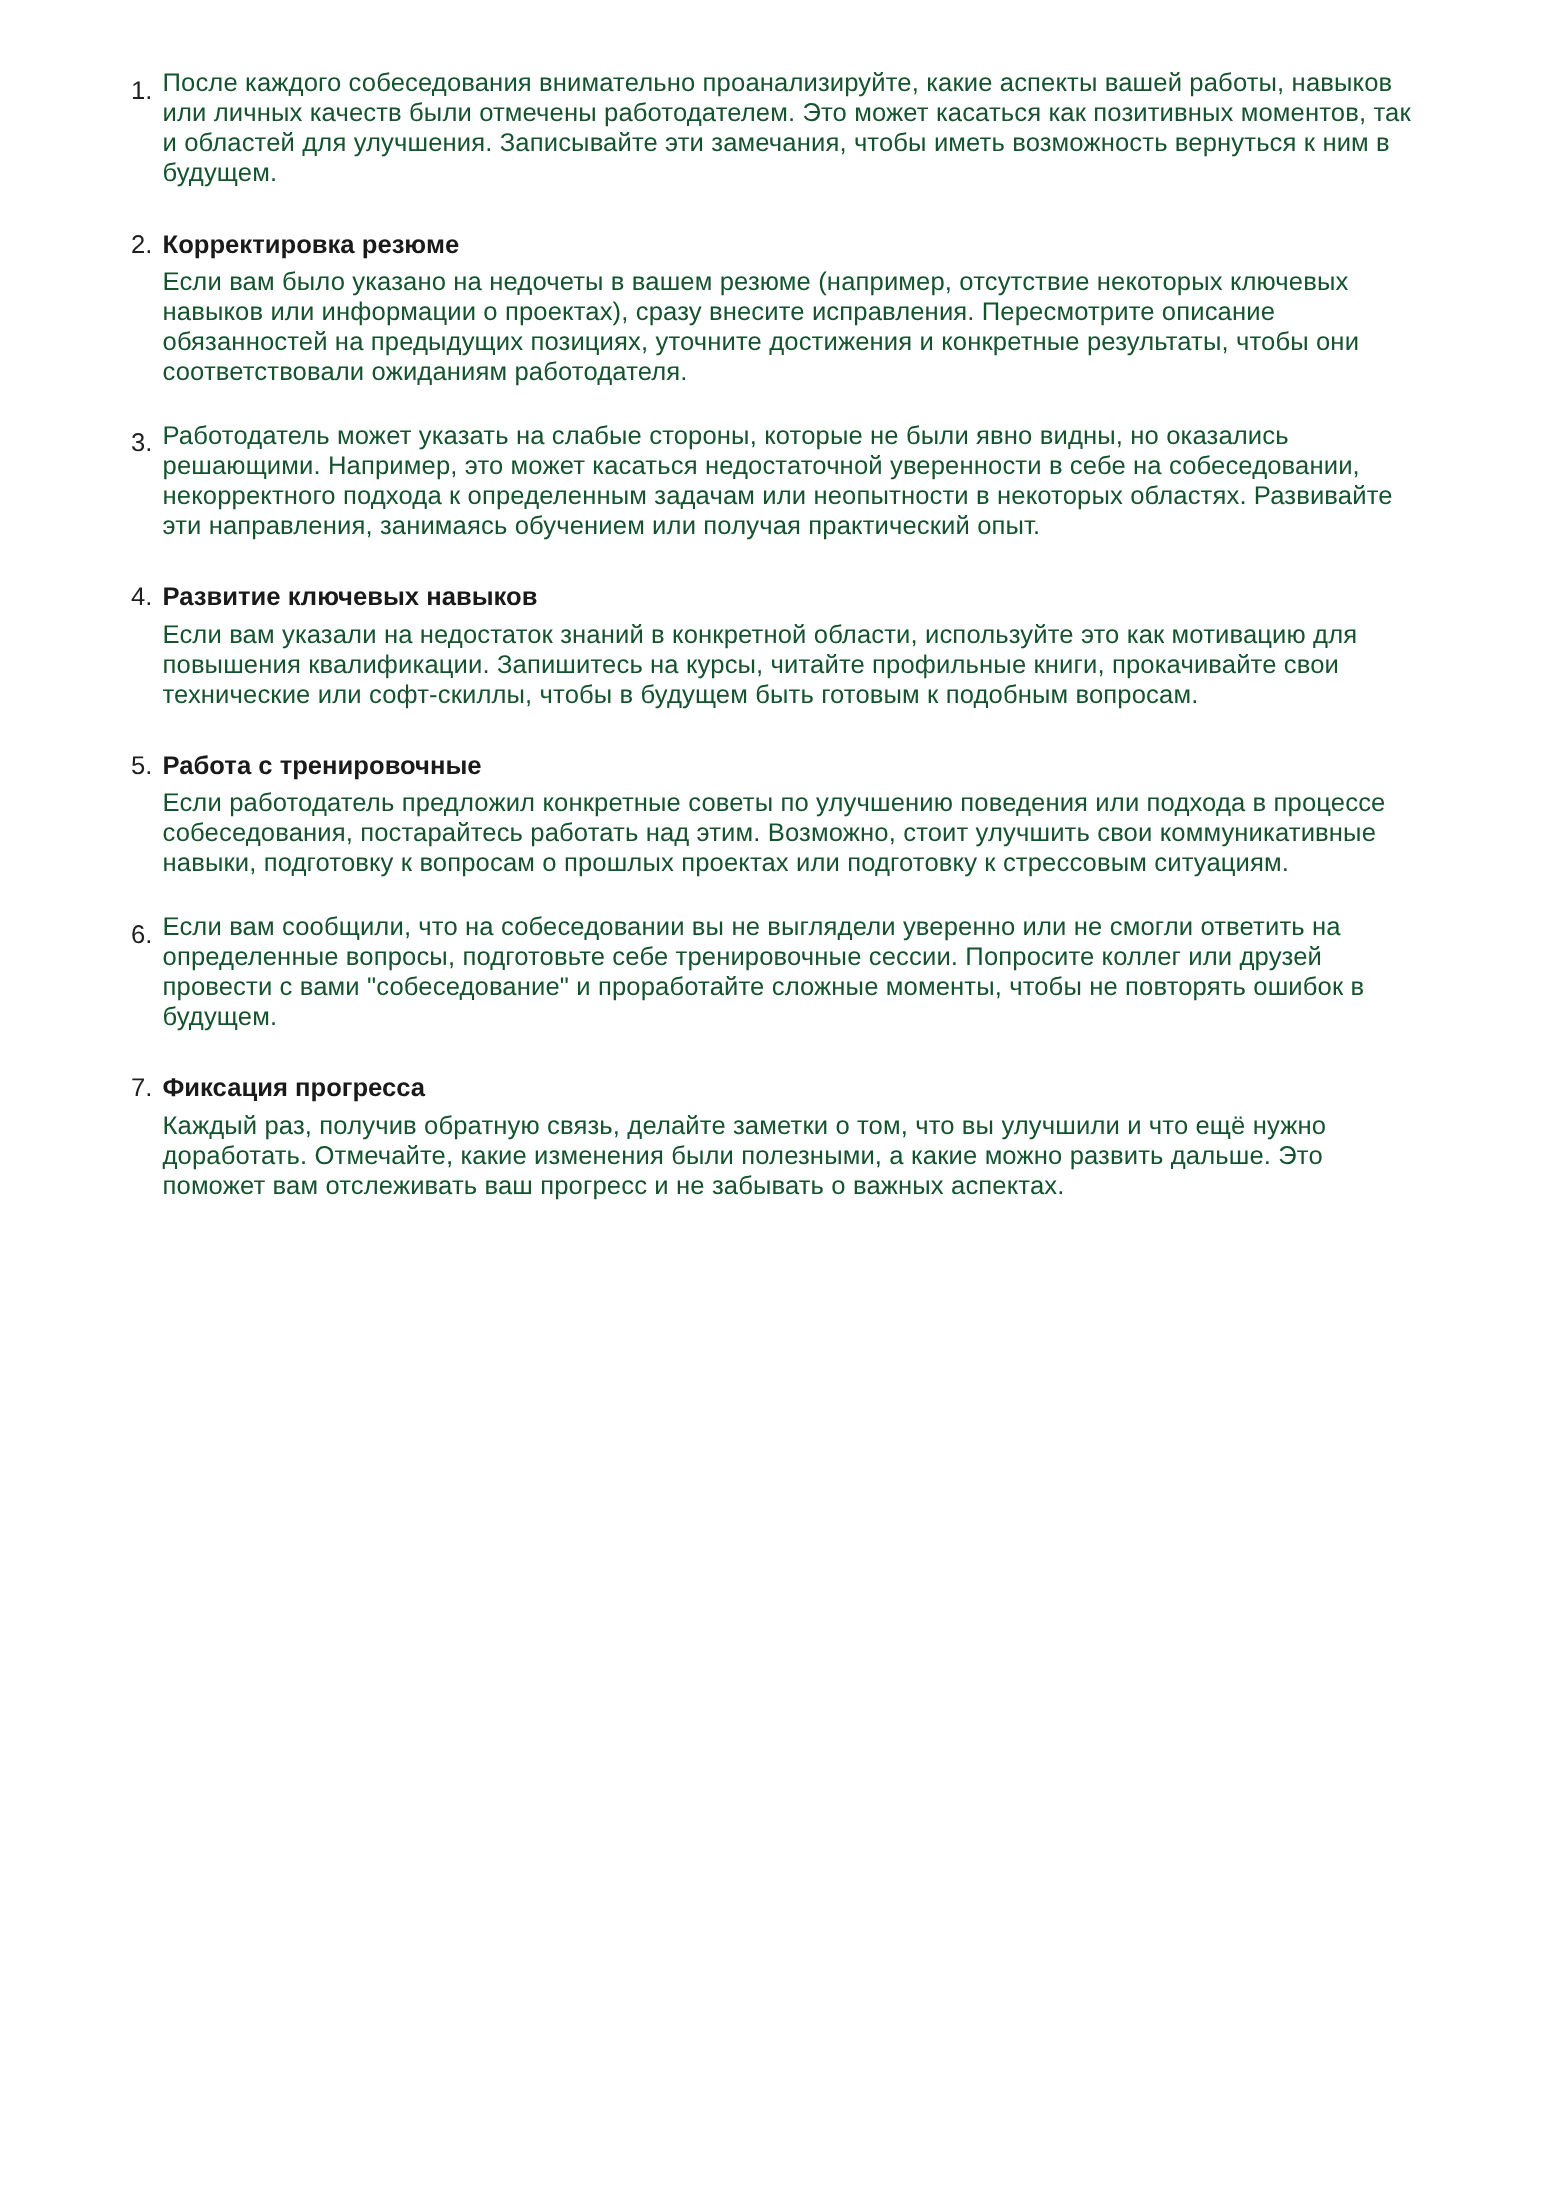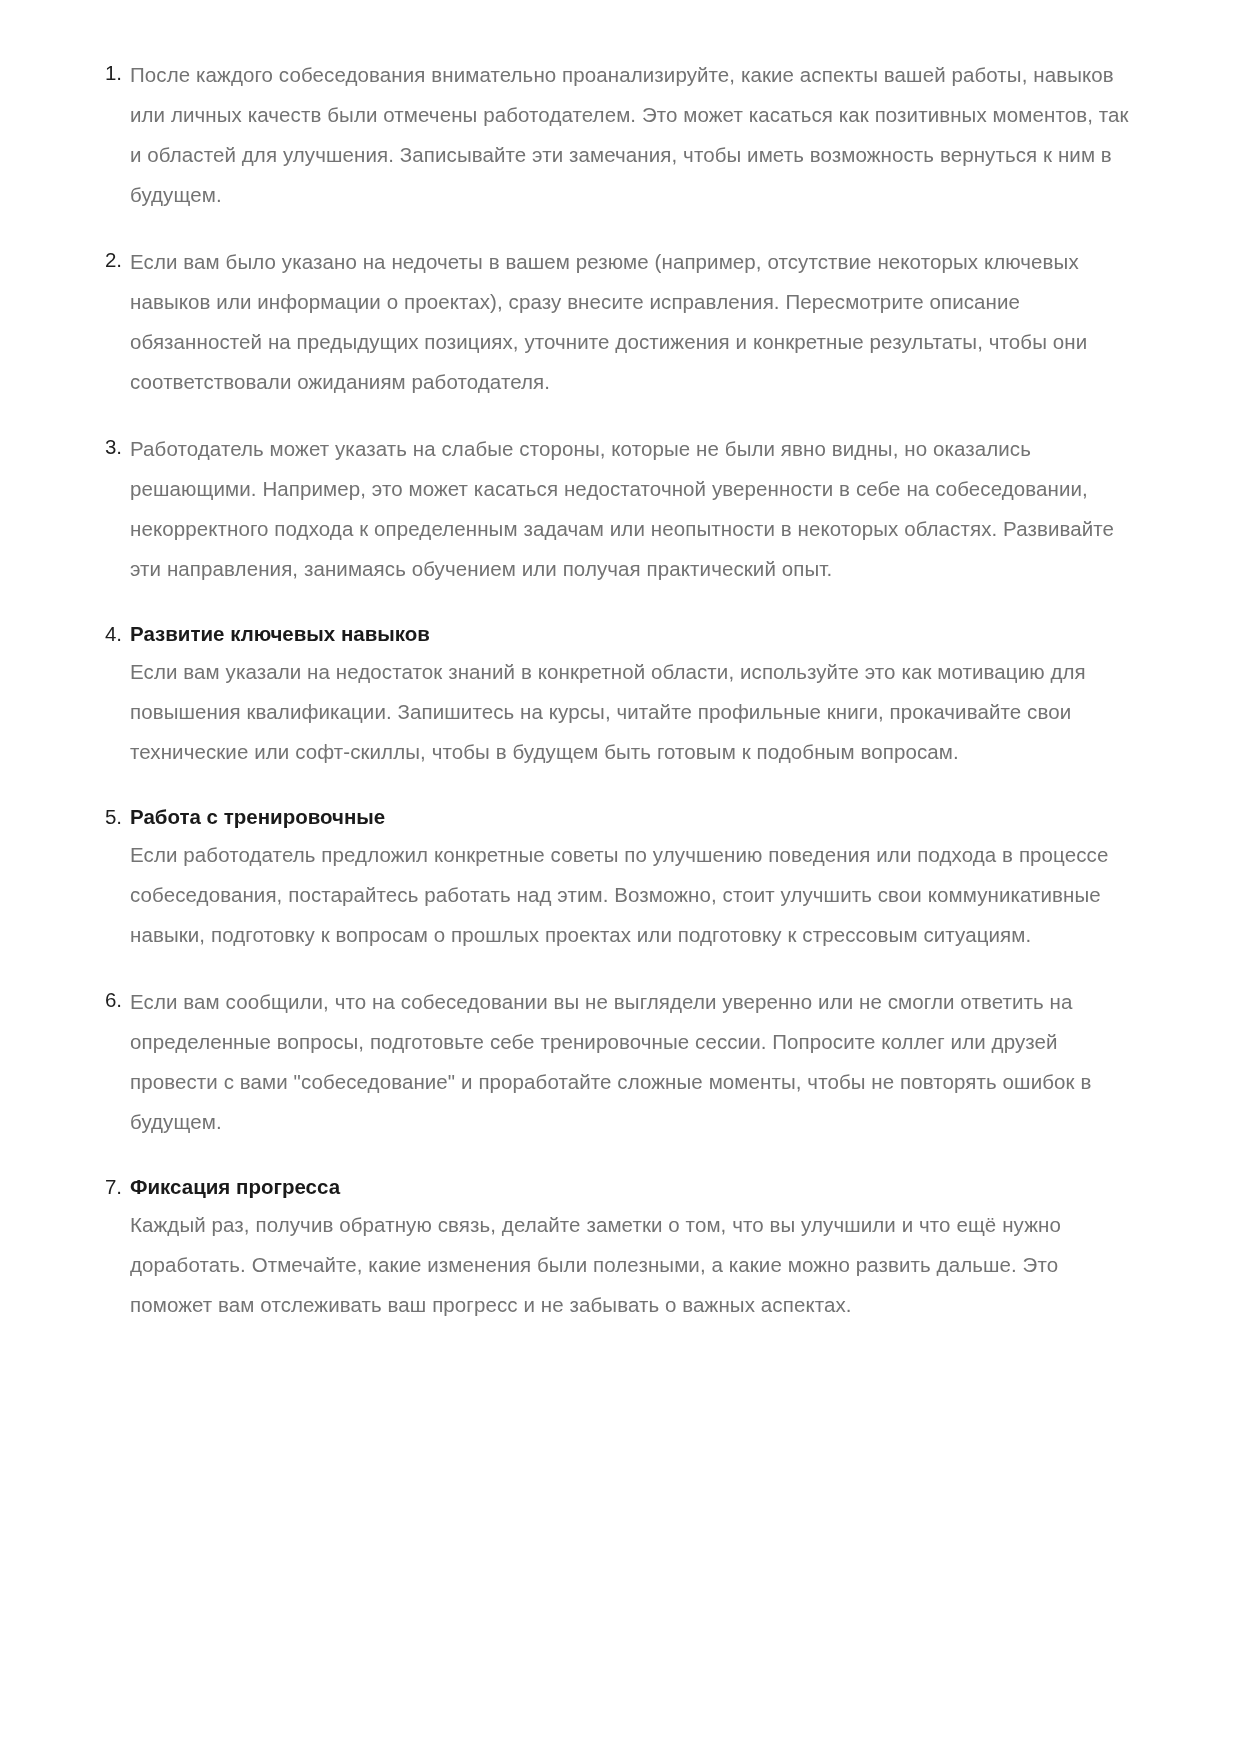--- a/index.html
+++ b/index.html
@@ -49,42 +49,43 @@
 
   .item .heading {
     font-size: 20.5px;
     line-height: 36px;
     font-weight: 700;
     color: #1a1a1a;
   }
 
   .item .body {
     font-size: 20.5px;
-    line-height: 40px;
+    line-height: 24px;
     font-weight: 400;
-    color: #737373;
+    color: #14532d;
     letter-spacing: 0.1px;
   }
 </style>
 </head>
 <body>
 
 <div class="page">
   <div class="doc-list">
 
     <div class="item">
       <div class="num">1.</div>
       <div class="content">
         <div class="body">После каждого собеседования внимательно проанализируйте, какие аспекты вашей работы, навыков или личных качеств были отмечены работодателем. Это может касаться как позитивных моментов, так и областей для улучшения. Записывайте эти замечания, чтобы иметь возможность вернуться к ним в будущем.</div>
       </div>
     </div>
 
     <div class="item">
       <div class="num">2.</div>
       <div class="content">
+        <div class="heading">Корректировка резюме</div>
         <div class="body">Если вам было указано на недочеты в вашем резюме (например, отсутствие некоторых ключевых навыков или информации о проектах), сразу внесите исправления. Пересмотрите описание обязанностей на предыдущих позициях, уточните достижения и конкретные результаты, чтобы они соответствовали ожиданиям работодателя.</div>
       </div>
     </div>
 
     <div class="item">
       <div class="num">3.</div>
       <div class="content">
         <div class="body">Работодатель может указать на слабые стороны, которые не были явно видны, но оказались решающими. Например, это может касаться недостаточной уверенности в себе на собеседовании, некорректного подхода к определенным задачам или неопытности в некоторых областях. Развивайте эти направления, занимаясь обучением или получая практический опыт.</div>
       </div>
     </div>

